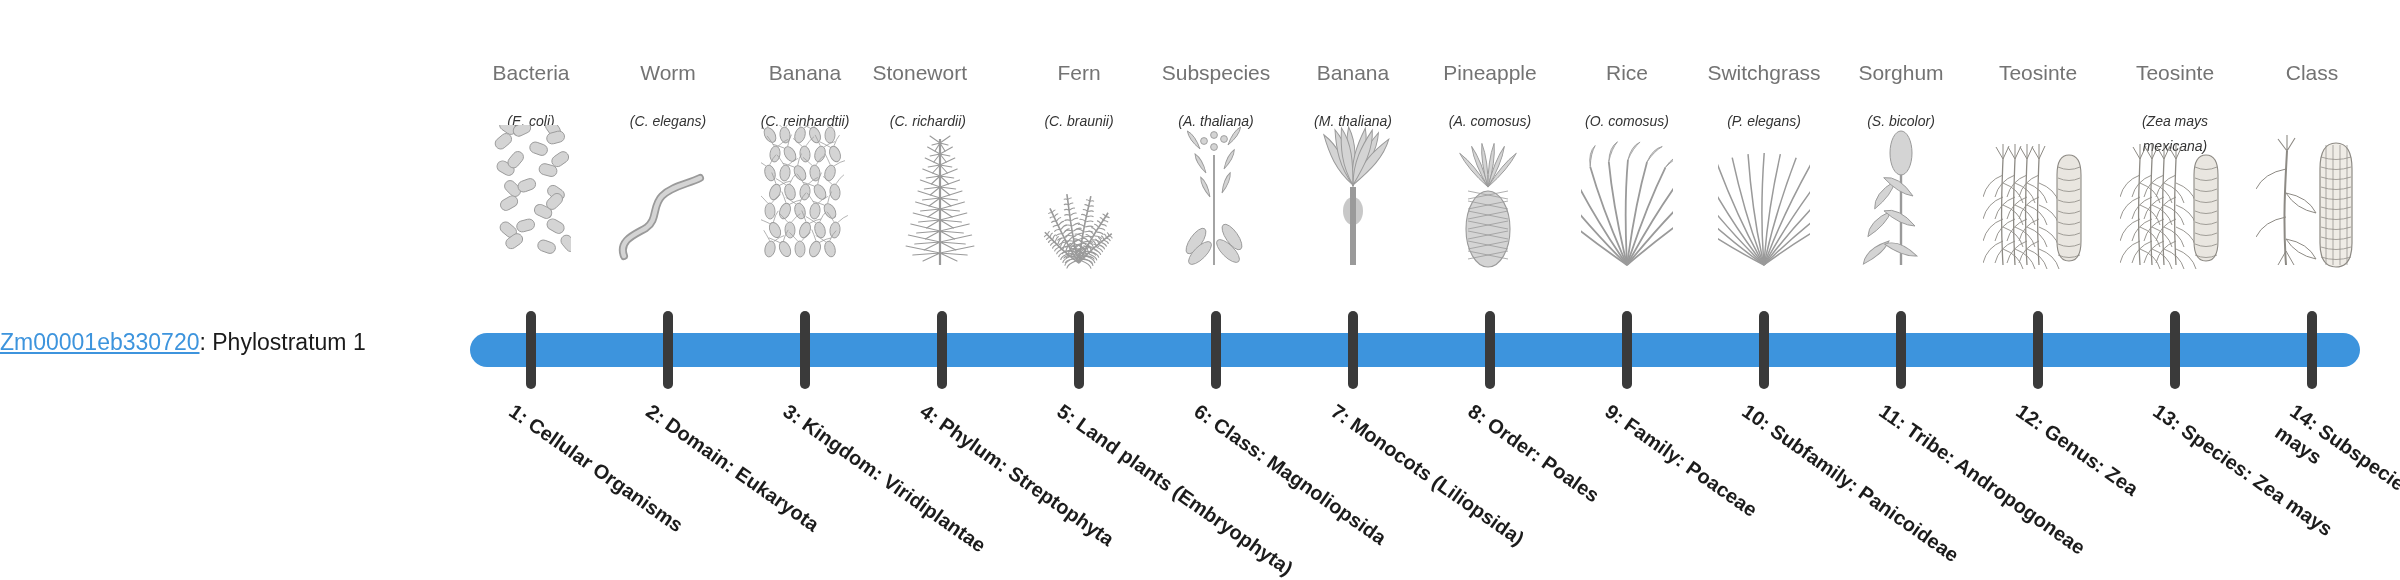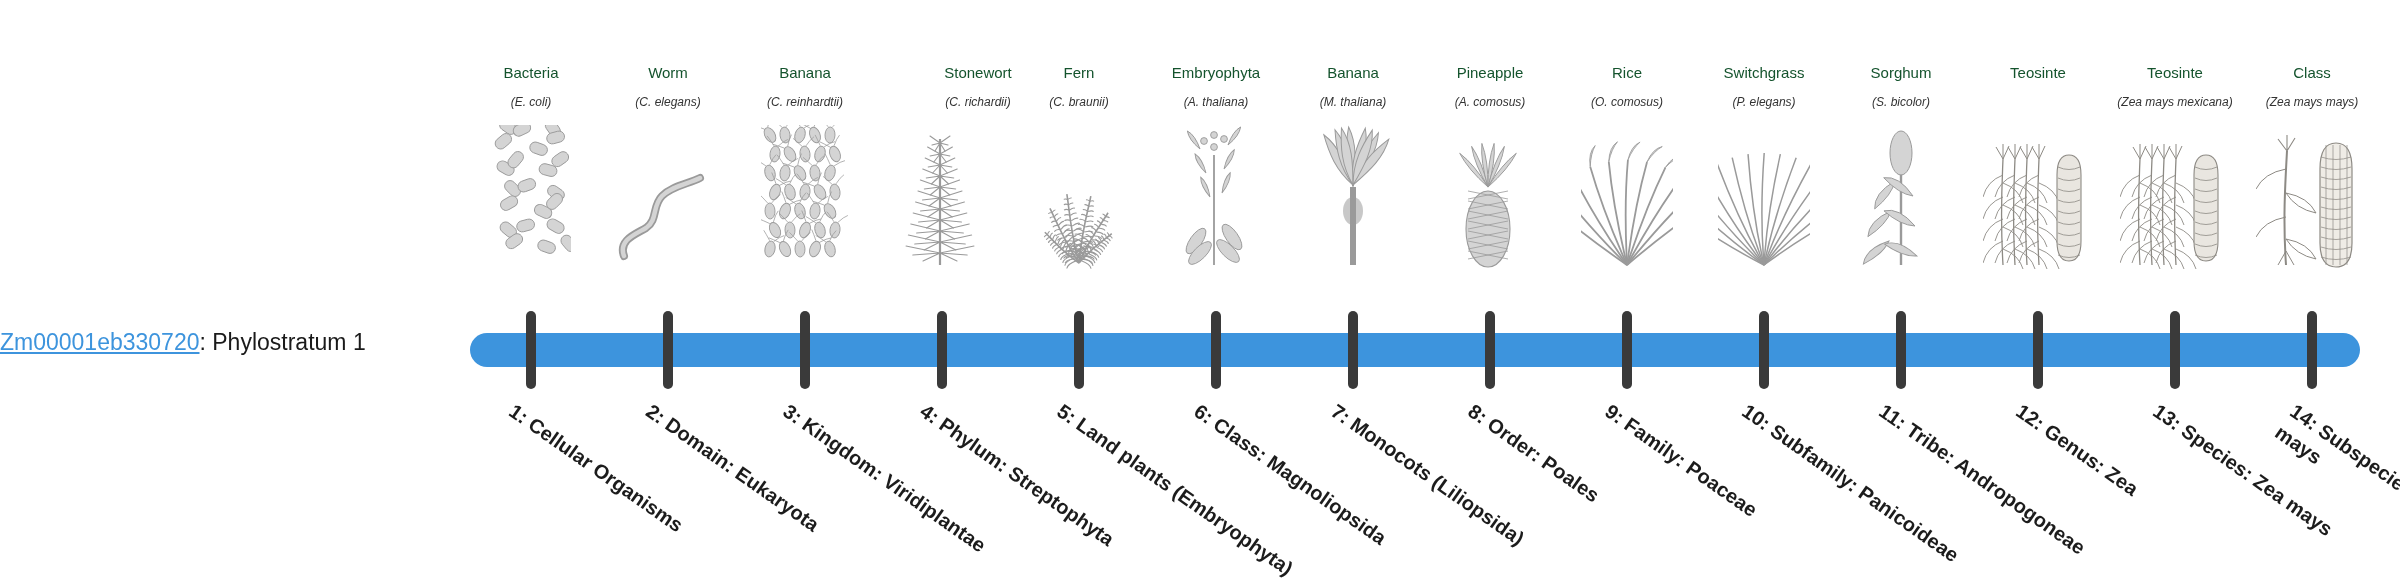--- a/index.html
+++ b/index.html
@@ -63,31 +63,31 @@
 
   
   .species-col {
     position: absolute;
     top: 60px;
     width: 136px;
     margin-left: -68px;
     text-align: center;
   }
   .species-common {
-    font-size: 15px;
+    font-size: 21px;
     line-height: 26px;
-    color: #14532d;
+    color: #737373;
     white-space: nowrap;
   }
   .species-latin {
-    font-size: 12px;
+    font-size: 14px;
     line-height: 25px;
     font-style: italic;
     color: #333333;
-    margin-top: 4px;
+    margin-top: 23px;
     padding: 0 1px;
   }
   .species-art {
     position: absolute;
     top: 170px;
     width: 136px;
     margin-left: -68px;
     height: 100px;
     display: flex;
     align-items: flex-end;
@@ -143,30 +143,30 @@
      <div class="species-latin">(E. coli)</div>
       </div>
       <div class="species-col" style="left: 668px;">
         <div class="species-common">Worm</div>
      <div class="species-latin">(C. elegans)</div>
       </div>
       <div class="species-col" style="left: 805px;">
         <div class="species-common">Banana</div>
      <div class="species-latin">(C. reinhardtii)</div>
       </div>
-      <div class="species-col" style="left: 978px;">
+      <div class="species-col" style="left: 899px; text-align: right;">
         <div class="species-common">Stonewort</div>
      <div class="species-latin">(C. richardii)</div>
       </div>
       <div class="species-col" style="left: 1079px;">
         <div class="species-common">Fern</div>
      <div class="species-latin">(C. braunii)</div>
       </div>
       <div class="species-col" style="left: 1216px;">
-        <div class="species-common">Embryophyta</div>
+        <div class="species-common">Subspecies</div>
      <div class="species-latin">(A. thaliana)</div>
       </div>
       <div class="species-col" style="left: 1353px;">
         <div class="species-common">Banana</div>
      <div class="species-latin">(M. thaliana)</div>
       </div>
       <div class="species-col" style="left: 1490px;">
         <div class="species-common">Pineapple</div>
      <div class="species-latin">(A. comosus)</div>
       </div>
@@ -184,21 +184,20 @@
       </div>
       <div class="species-col" style="left: 2038px;">
         <div class="species-common">Teosinte</div>
       </div>
       <div class="species-col" style="left: 2175px;">
         <div class="species-common">Teosinte</div>
      <div class="species-latin">(Zea mays mexicana)</div>
       </div>
       <div class="species-col" style="left: 2312px;">
         <div class="species-common">Class</div>
-     <div class="species-latin">(Zea mays mays)</div>
       </div>
     </div>
   <div id="art-row">
       <div class="species-art" style="left: 531px;">
         <svg width="80" height="145" viewBox="0 0 80 145">
           <g transform="translate(8,6) rotate(35)">
           <rect x="-4" y="-14" width="18" height="11" rx="5.5" fill="#d4d4d4" stroke="#9a9a9a" stroke-width="0.9"></rect>
           </g>
           <g transform="translate(30,14) rotate(-25)">
           <rect x="-4" y="-14" width="18" height="11" rx="5.5" fill="#d4d4d4" stroke="#9a9a9a" stroke-width="0.9"></rect>

